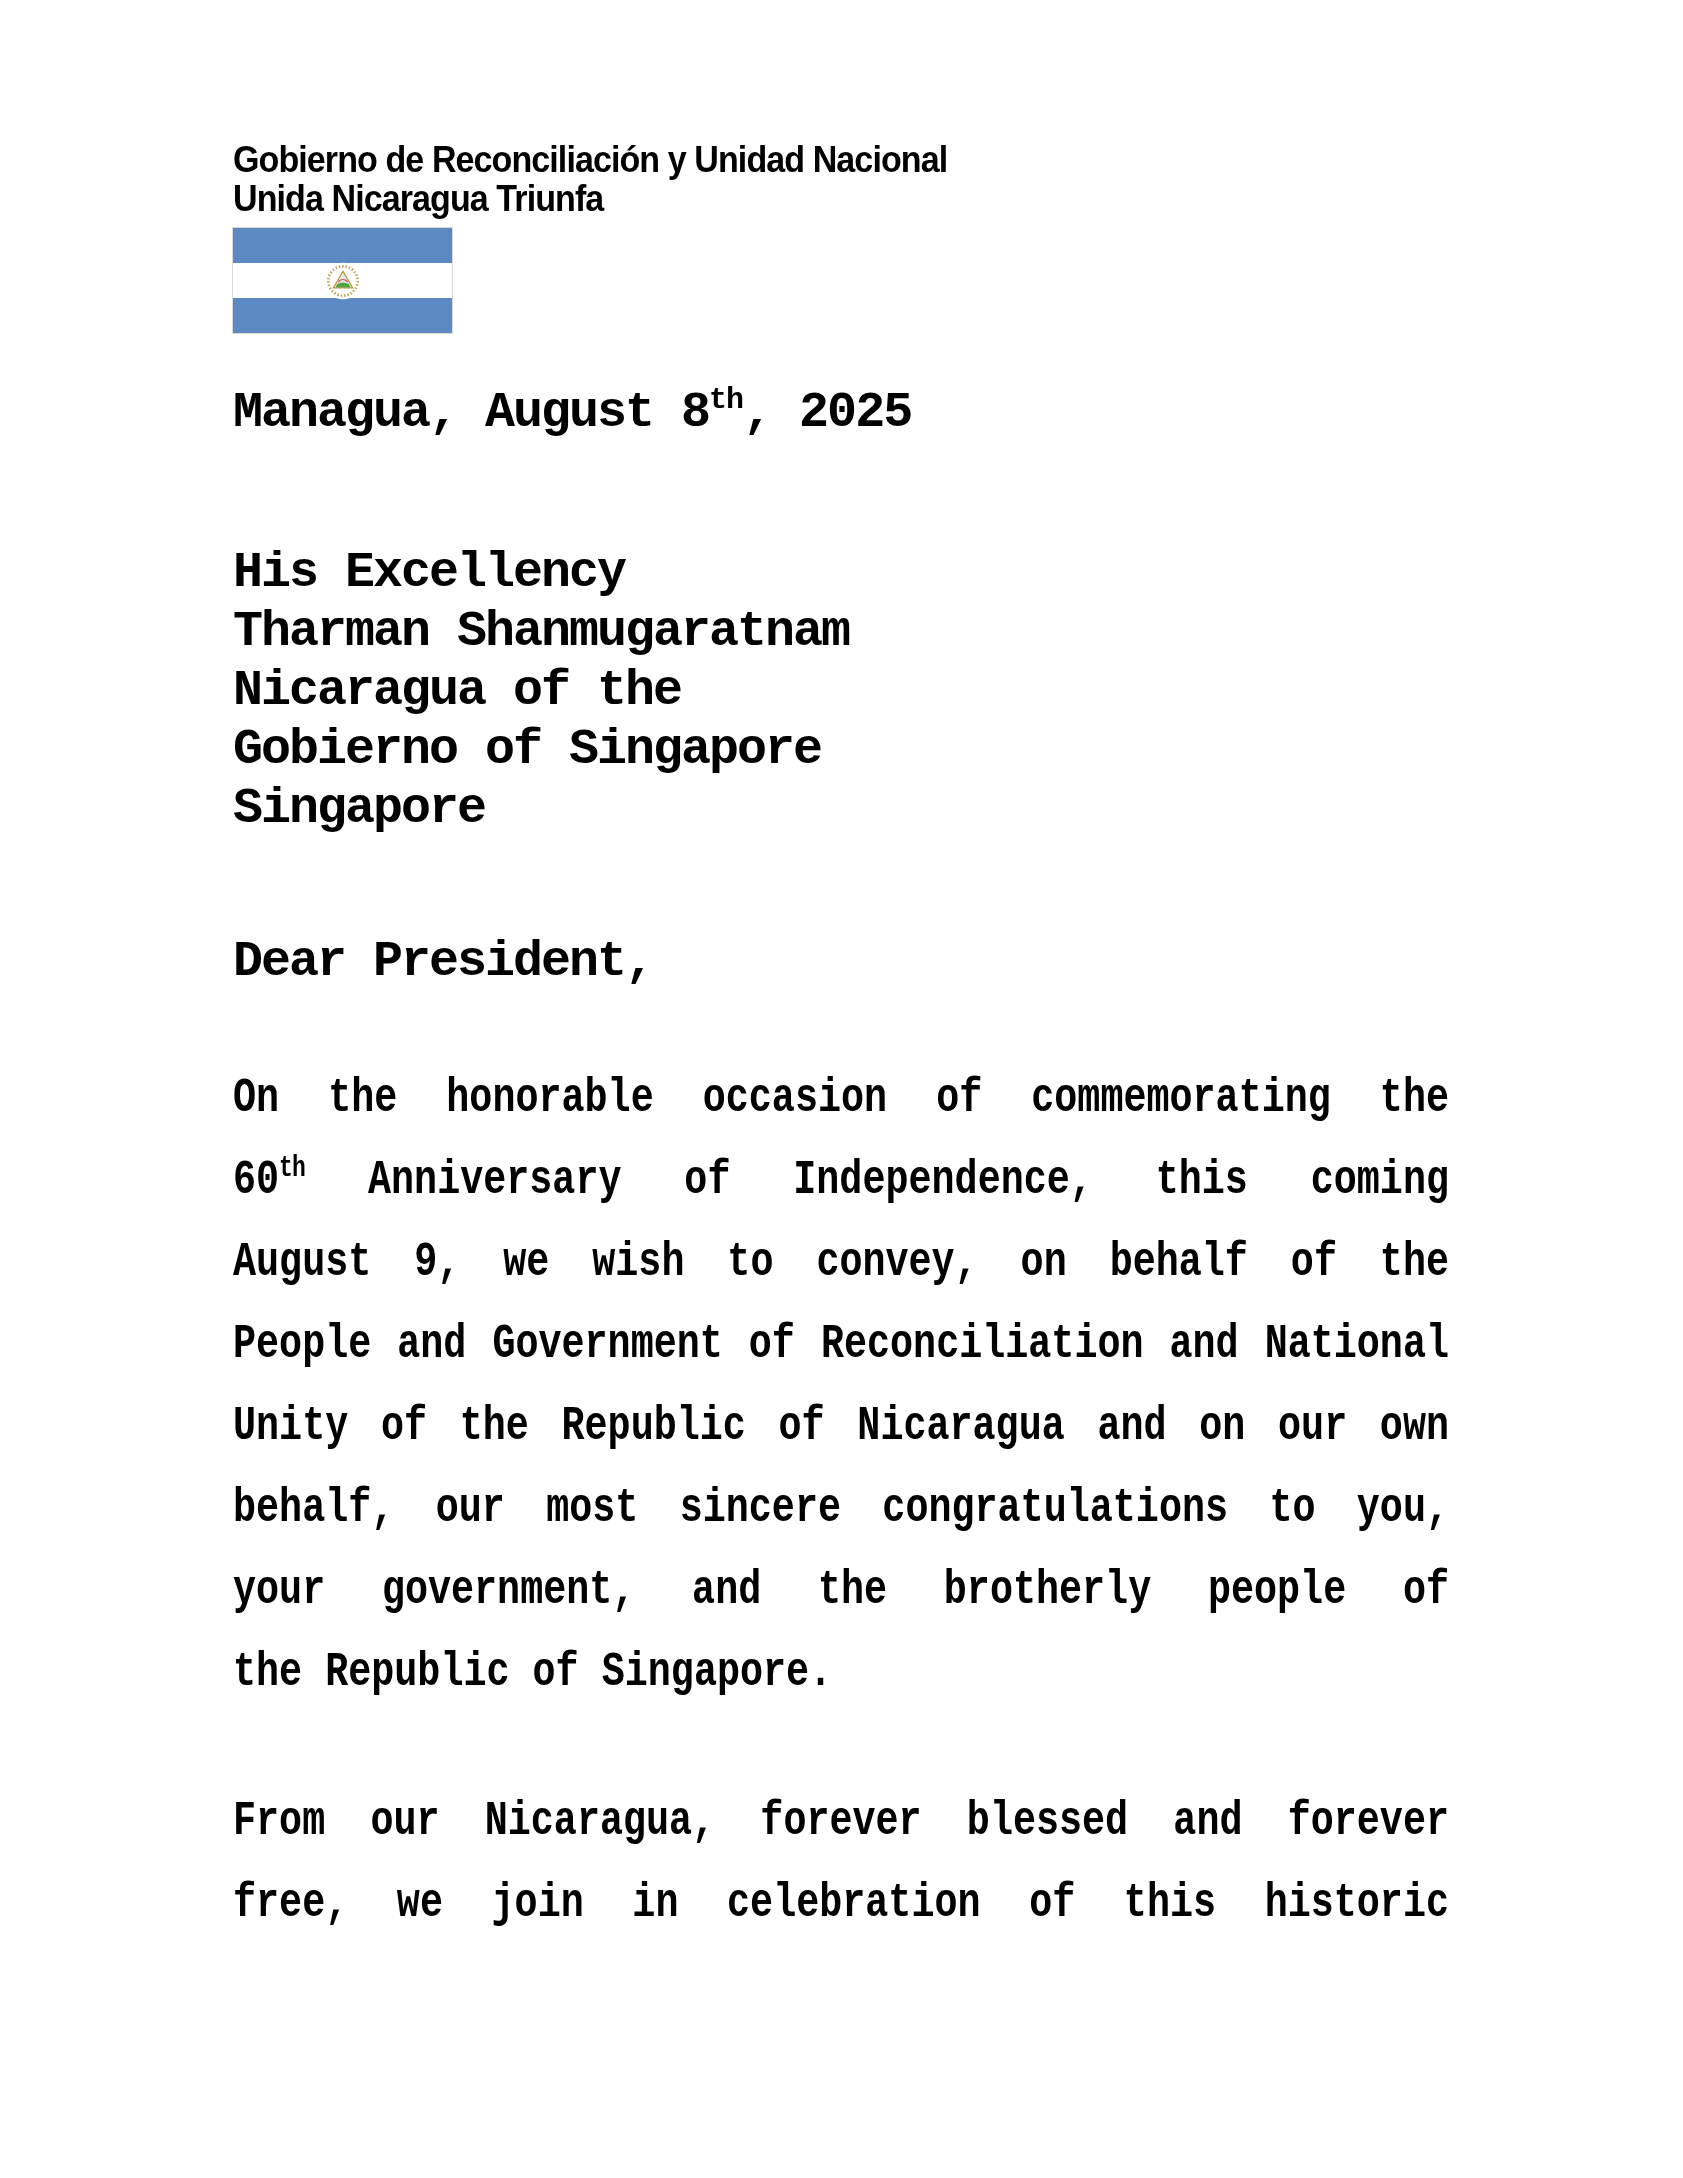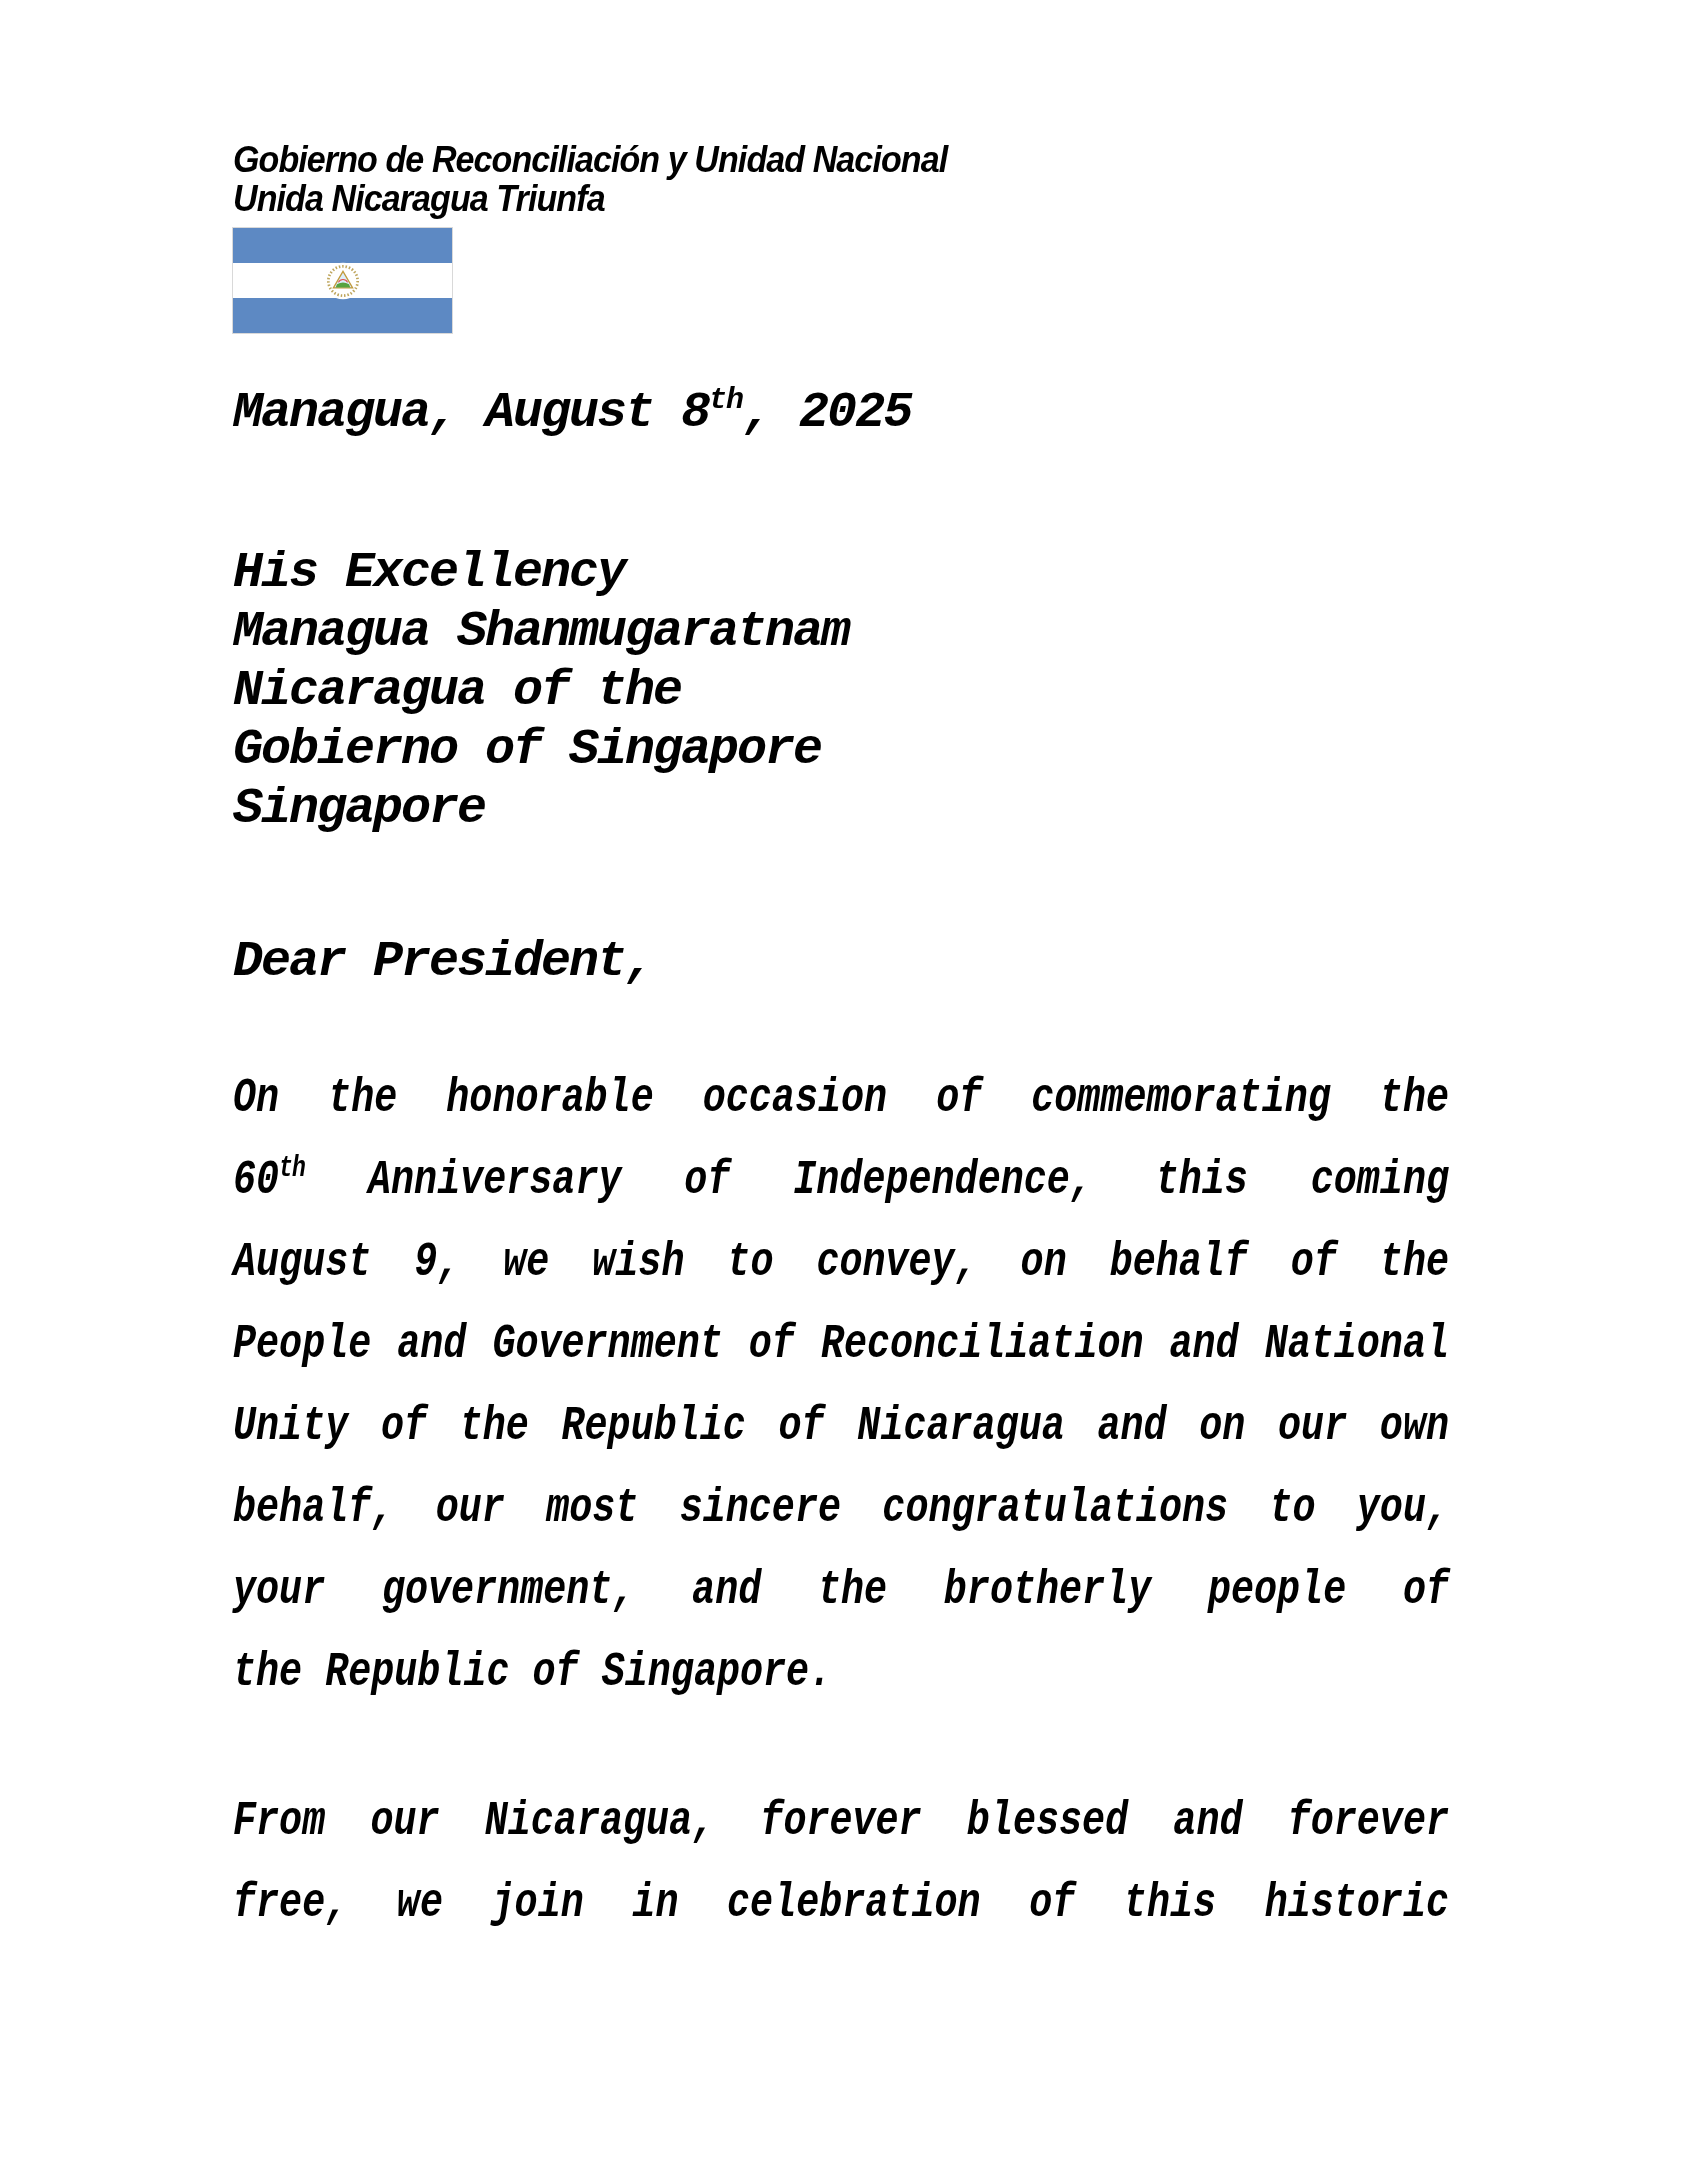--- a/index.html
+++ b/index.html
@@ -1,20 +1,19 @@
 <!DOCTYPE html>
 <html><head>
 <meta charset="utf-8">
 <style>
   html,body { margin:0; padding:0; background:#ffffff; }
   .page {
     position:relative; width:1683px; height:2178px;
     background:#ffffff; overflow:hidden;
     color:#000;
-    font-style:italic;
   }
   .header-block {
     position:absolute; left:233px; top:140px;
     font-family:"Liberation Sans", sans-serif;
     font-weight:bold; font-size:37px; line-height:39px;
     letter-spacing:-1px; white-space:nowrap;
     transform:scaleX(0.92); transform-origin:left top;
   }
   .flag {
     position:absolute; left:233px; top:228px; width:219px; height:105px;
@@ -80,21 +79,21 @@
       <path d="M19 25.5 A 5.5 5.5 0 0 1 29 25.5" fill="none" stroke="#e0524e" stroke-width="1.2"></path>
     </svg>
   </div>
 
   <div class="mono date-line">
     <span>Managua, August 8</span><sup class="ss">th</sup><span>, 2025</span>
   </div>
 
   <div class="mono recipient">
     <div>His Excellency</div>
-    <div>Managua Shanmugaratnam</div>
+    <div>Tharman Shanmugaratnam</div>
     <div>Nicaragua of the</div>
     <div>Gobierno of Singapore</div>
     <div>Singapore</div>
   </div>
 
   <div class="mono salutation">Dear President,</div>
 
   <div class="mono para para-1">
     <div class="jline">On the honorable occasion of commemorating the</div>
     <div class="jline"><span>60</span><sup class="ss">th</sup><span> Anniversary of Independence, this coming</span></div>

